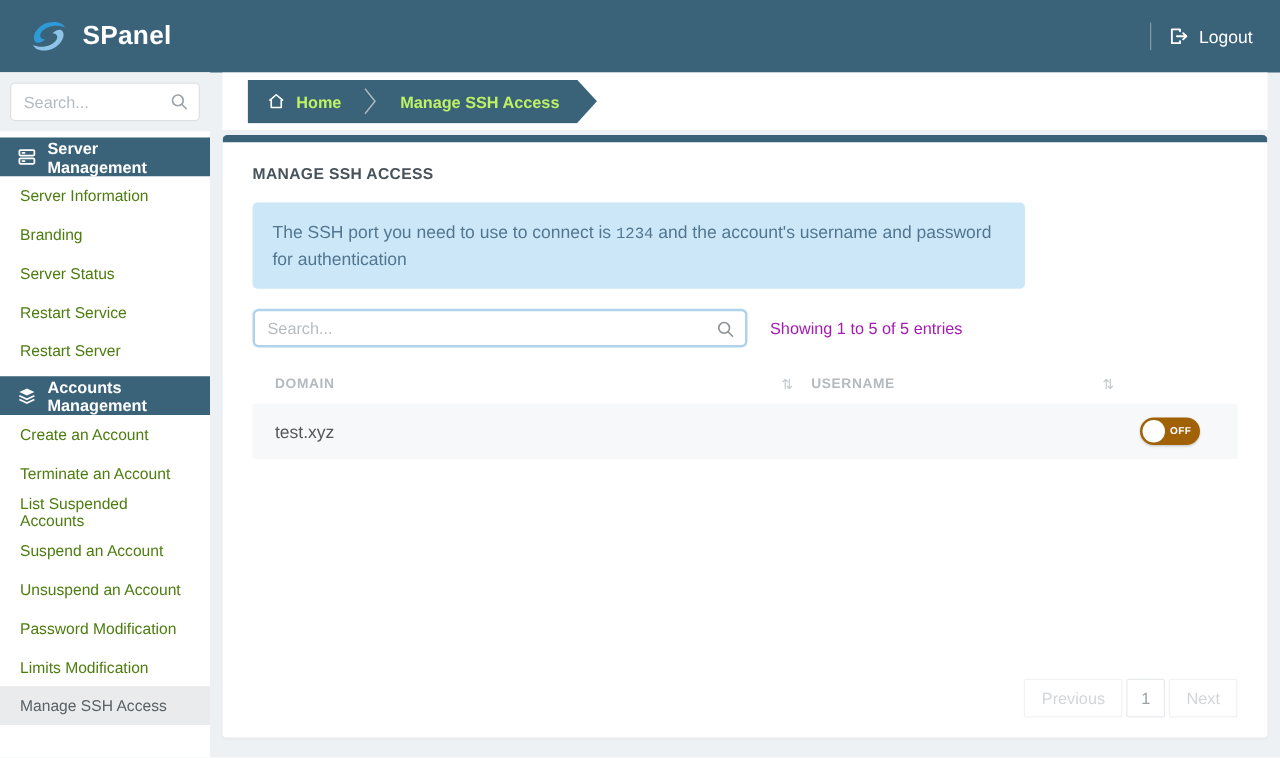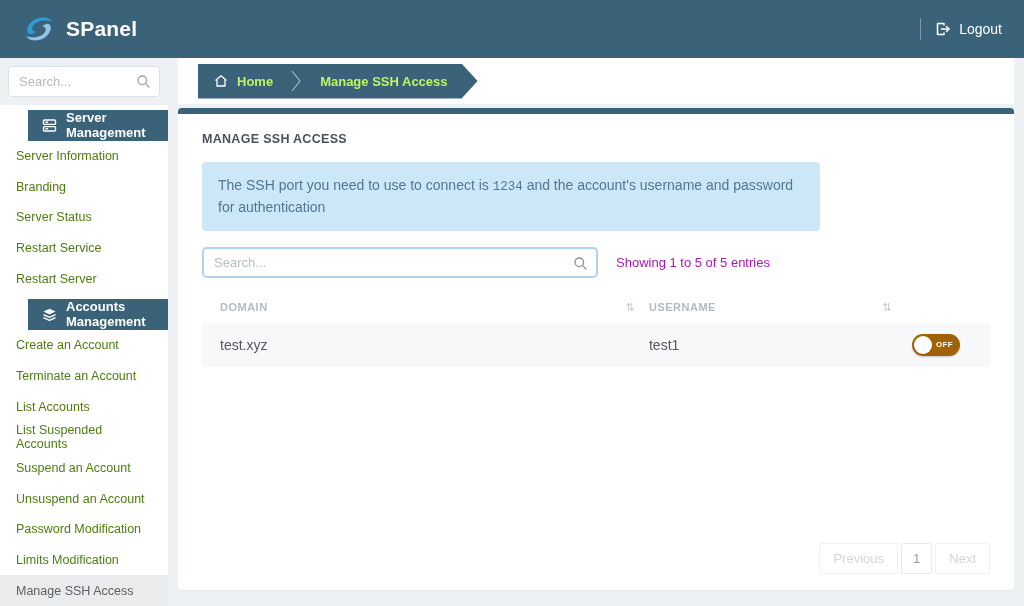--- a/index.html
+++ b/index.html
@@ -29,21 +29,21 @@
   }
   .sidebar-search input {
     width:100%; height:100%; border:0; outline:none; background:transparent;
     padding:0 28px 0 10px; font-size:13px; color:#666;
     font-family:"Liberation Sans","DejaVu Sans",sans-serif;
   }
   .sidebar-search input::placeholder { color:#b4bac0; }
   .search-icon-abs { position:absolute; right:8px; top:7px; }
   .menu-header {
     height:31px; background:#3a6379; color:#fff; display:flex; align-items:center;
-    gap:9px; padding:0 14px; font-size:13px; font-weight:bold; margin-top:5px;margin-left:28px;
+    gap:9px; padding:0 14px; font-size:13px; font-weight:bold; margin-top:5px;
   }
   .menu-header:first-of-type { margin-top:5px; }
   .menu-item {
     height:31px; display:flex; align-items:center; padding:0 16px;
     font-size:12.5px; color:#4d7c0f; cursor:pointer;
   }
   .menu-item.active { background:#e9ebec; color:#5a6167; }
   
   .main { flex:1; margin-left:10px; margin-right:10px; display:flex; flex-direction:column; }
   .crumb-strip { background:#fff; height:46px; display:flex; align-items:center; padding-left:20px; }
@@ -174,21 +174,20 @@
         <svg width="15" height="15" viewBox="0 0 15 15" fill="none" stroke="#ffffff" stroke-width="1.4" stroke-linejoin="round">
           <path d="M7.5 1.8 13.5 4.6 7.5 7.4 1.5 4.6Z" fill="#ffffff" stroke="none"></path>
           <path d="M1.5 7.6 7.5 10.4 13.5 7.6"></path>
           <path d="M1.5 10.6 7.5 13.4 13.5 10.6"></path>
         </svg>
       </span>
       <span>Accounts Management</span>
     </div>
     <div class="menu-item">Create an Account</div>
     <div class="menu-item">Terminate an Account</div>
-    <div class="menu-item">List Accounts</div>
     <div class="menu-item">List Suspended Accounts</div>
     <div class="menu-item">Suspend an Account</div>
     <div class="menu-item">Unsuspend an Account</div>
     <div class="menu-item">Password Modification</div>
     <div class="menu-item">Limits Modification</div>
     <div class="menu-item active">Manage SSH Access</div>
   </div>
 
   <div class="main">
     <div class="crumb-strip">
@@ -240,21 +239,20 @@
             <span class="sort">⇅</span>
           </div>
           <div class="th th-username">
             <span>USERNAME</span>
             <span class="sort">⇅</span>
           </div>
           <div class="th th-action"></div>
         </div>
         <div class="trow">
           <div class="td-domain">test.xyz</div>
-          <div class="td-username">test1</div>
           <div class="td-action">
             <div class="toggle">
               <span class="knob"></span>
               <span class="toggle-text">OFF</span>
             </div>
           </div>
         </div>
       </div>
 
       <div class="pagination">

